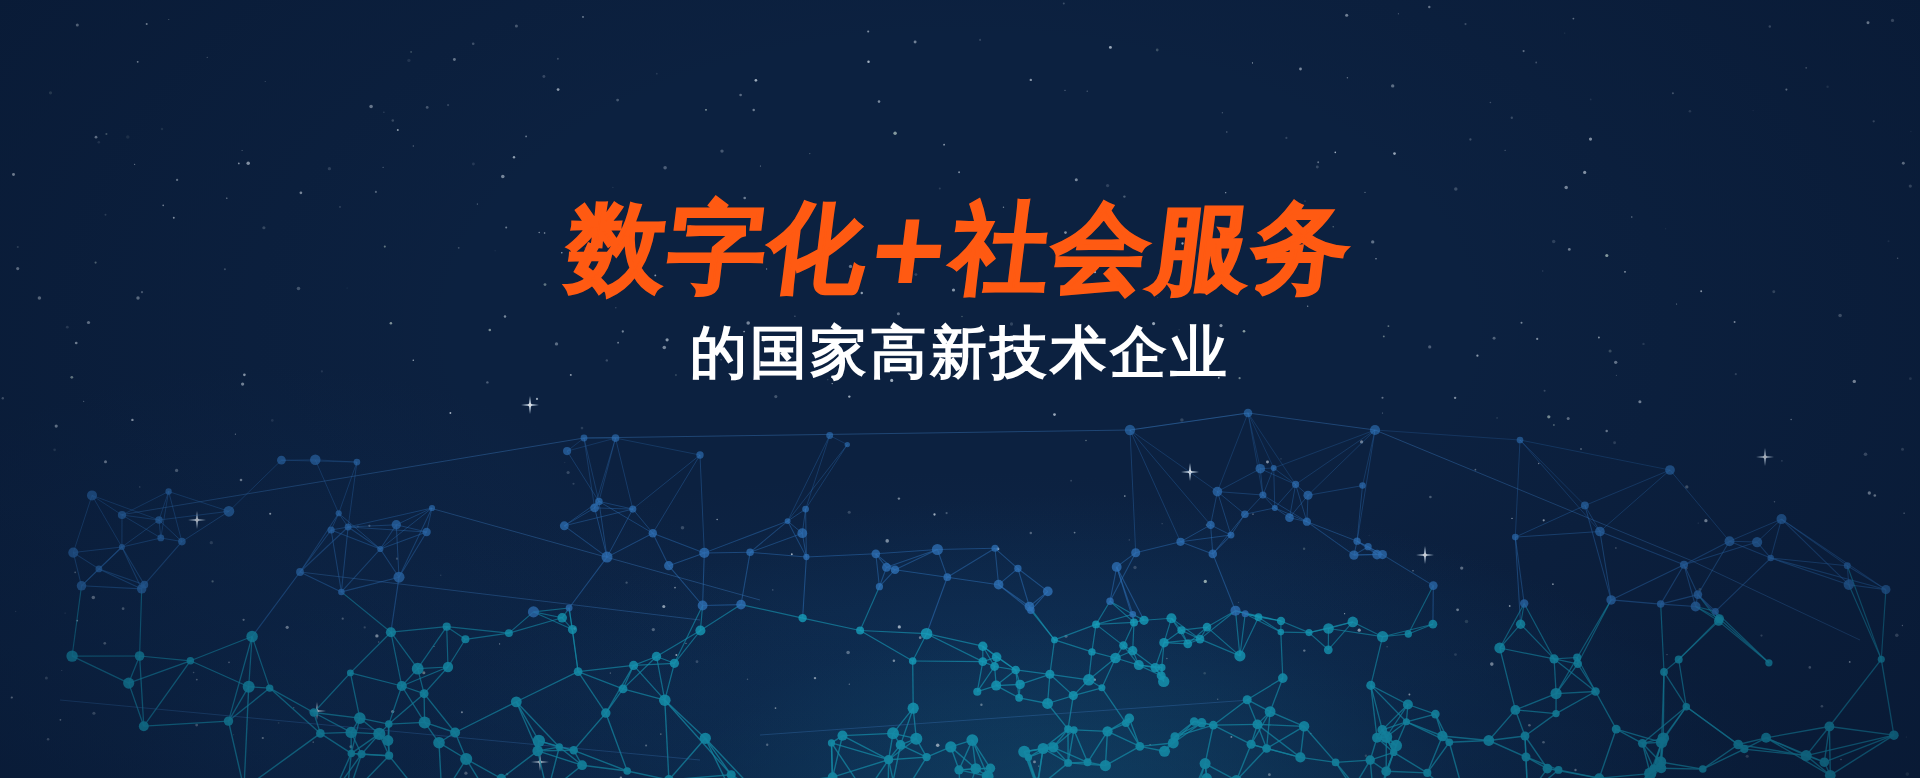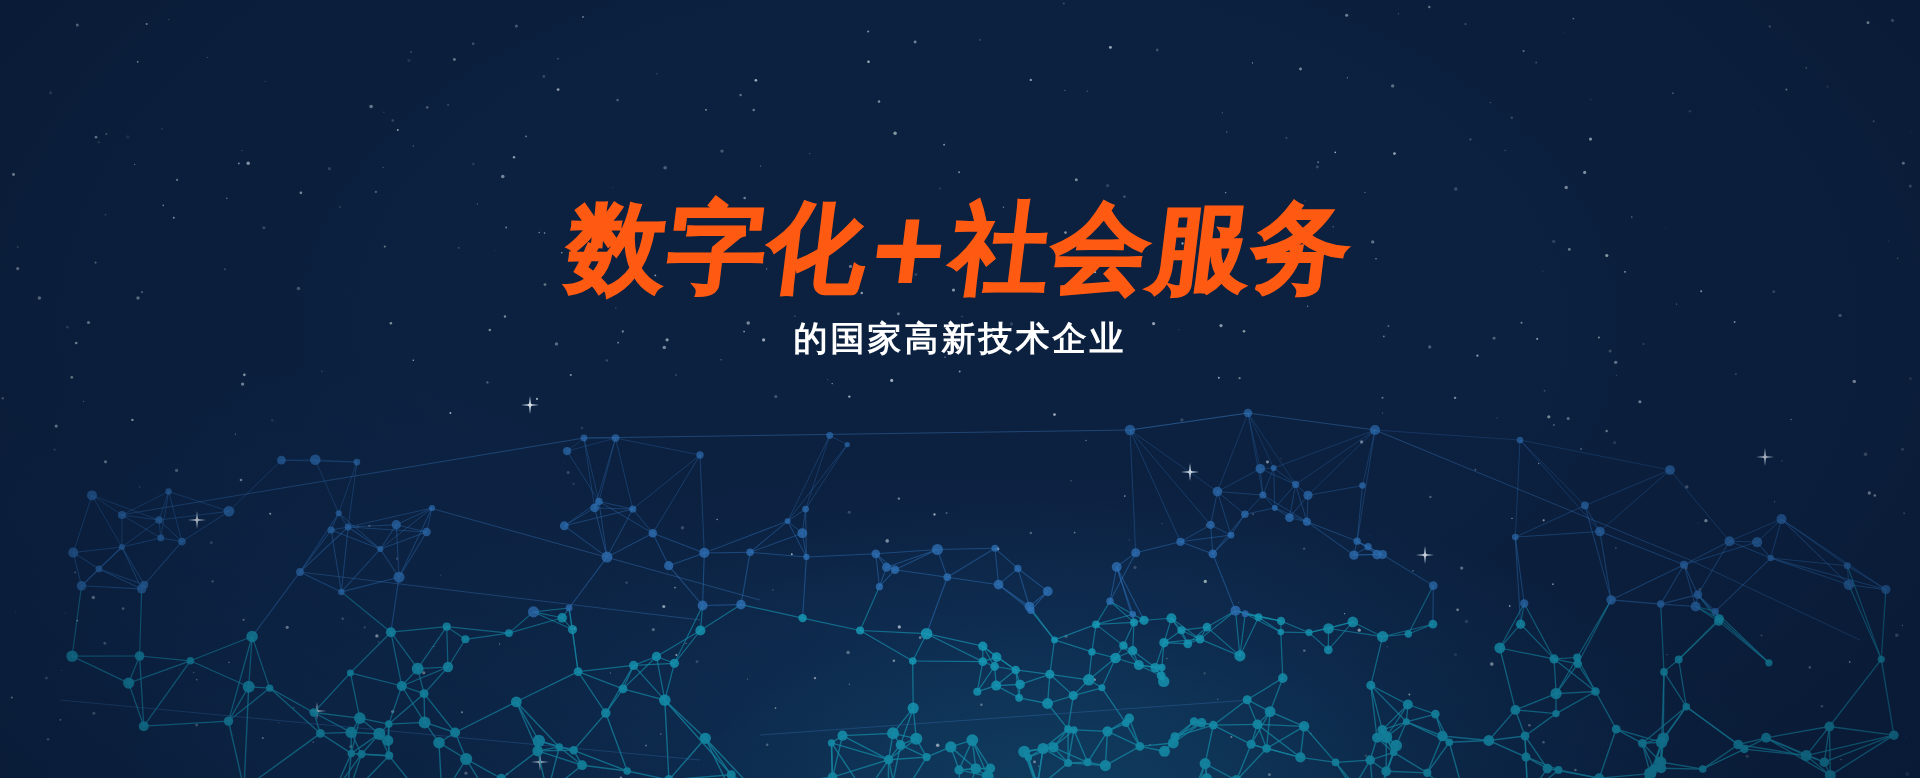--- a/index.html
+++ b/index.html
@@ -63,21 +63,21 @@
     letter-spacing: 2px;
     transform: skewX(-7deg);
     -webkit-text-stroke: 2px #ff5a12;
     text-shadow: 0 0 1px #ff5a12;
     white-space: nowrap;
   }
   #subtitle {
     display: block;
     margin-top: 16px;
     font-family: "DejaVu Serif", "Liberation Serif", serif;
-    font-size: 34px;
+    font-size: 57px;
     line-height: 1.2;
     font-weight: 700;
     color: #ffffff;
     letter-spacing: 3px;
     white-space: nowrap;
   }
 </style>
 </head>
 <body>
 

